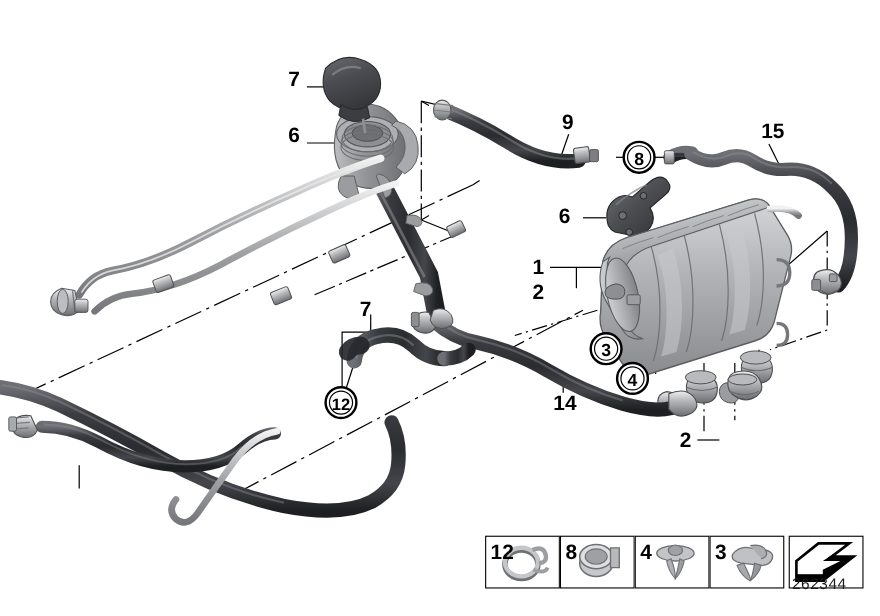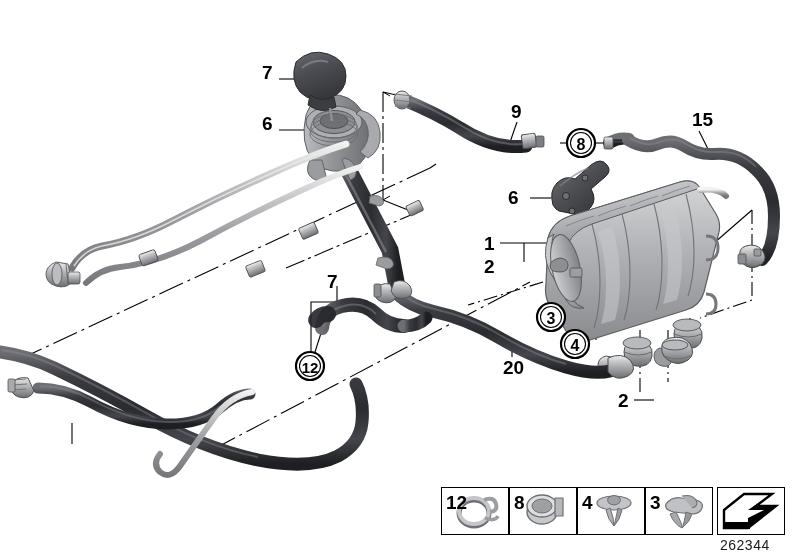--- a/index.html
+++ b/index.html
@@ -326,21 +326,21 @@
 </svg>
 
 <div class="lbl" style="left:262px;top:63px">7</div>
 <div class="lbl" style="left:262px;top:114px">6</div>
 <div class="lbl" style="left:511px;top:102px">9</div>
 <div class="lbl" style="left:692px;top:110px">15</div>
 <div class="lbl" style="left:508px;top:188px">6</div>
 <div class="lbl" style="left:484px;top:234px">1</div>
 <div class="lbl" style="left:484px;top:257px">2</div>
 <div class="lbl" style="left:327px;top:272px">7</div>
-<div class="lbl" style="left:503px;top:358px">20</div>
+<div class="lbl" style="left:503px;top:358px">14</div>
 <div class="lbl" style="left:618px;top:391px">2</div>
 <div class="lbl" style="left:63px;top:448px"></div>
 
 <svg style="position:absolute;left:0;top:0;width:800px;height:560px;pointer-events:none">
   <g>
     <circle cx="581" cy="143" r="14" fill="#fff" stroke="#000" stroke-width="2.2"></circle>
     <circle cx="581" cy="143" r="10.5" fill="#fff" stroke="#000" stroke-width="1.1"></circle>
     <text x="581" y="150" text-anchor="middle" font-family="Liberation Sans, sans-serif" font-size="16" font-weight="bold" fill="#000">8</text>
   </g>
   <g>
@@ -401,15 +401,15 @@
 <div class="legnum" style="left:650px;top:492px">3</div>
 
 <div class="legendbox" style="left:717px;top:487px;width:68px;height:48px">
   <svg width="66" height="46" viewBox="0 0 66 46">
     <path d="M6 22 L26 6 L54 6 L38 18 L58 18 L30 40 L6 40 Z" fill="#ffffff" stroke="#000" stroke-width="2.4"></path>
     <path d="M54 6 L38 18 L58 18 L30 40 L30 30 L46 22 L30 22 Z" fill="#000"></path>
     <rect x="6" y="34" width="26" height="7" fill="#000"></rect>
   </svg>
 </div>
 
-<div class="imgno" style="left:720px;top:537px">262344</div>
+<div class="imgno" style="left:720px;top:522px">262344</div>
 
 </div>
 
 </body></html>

